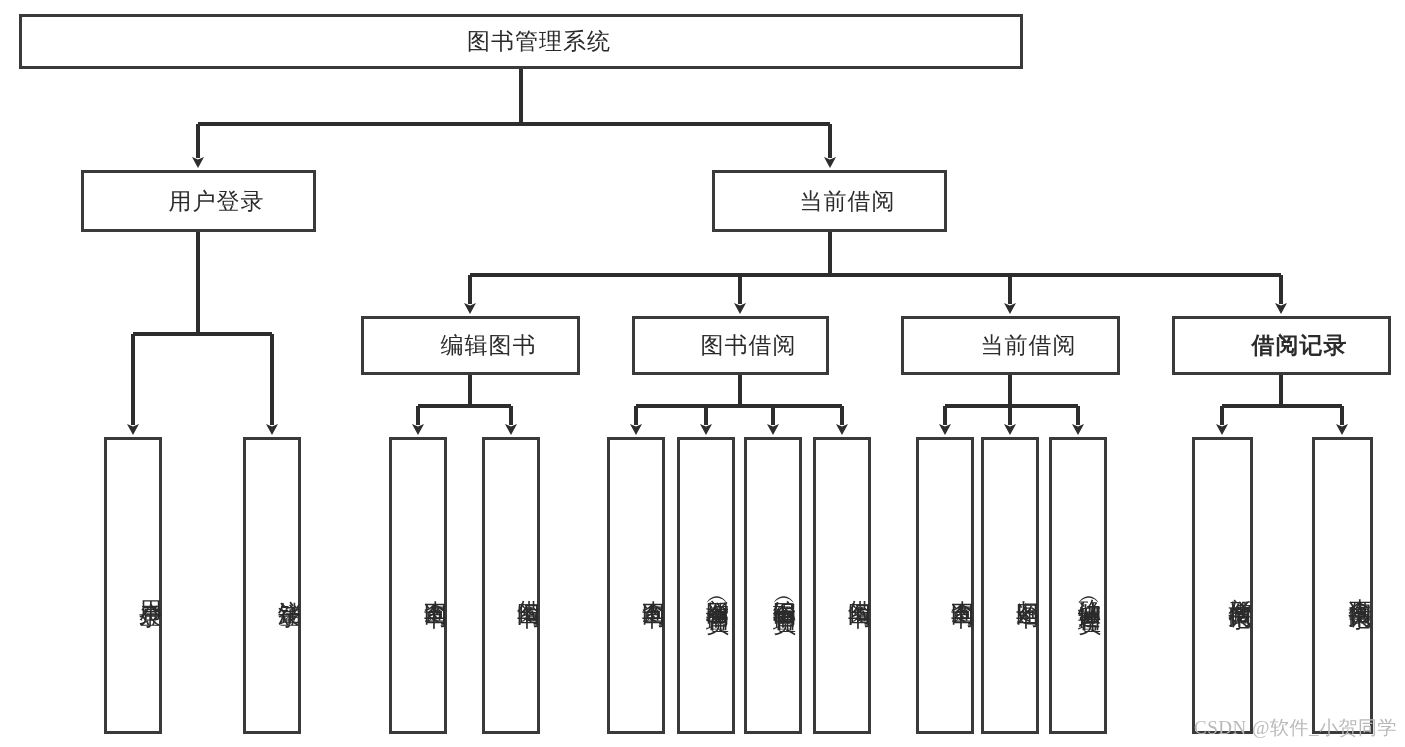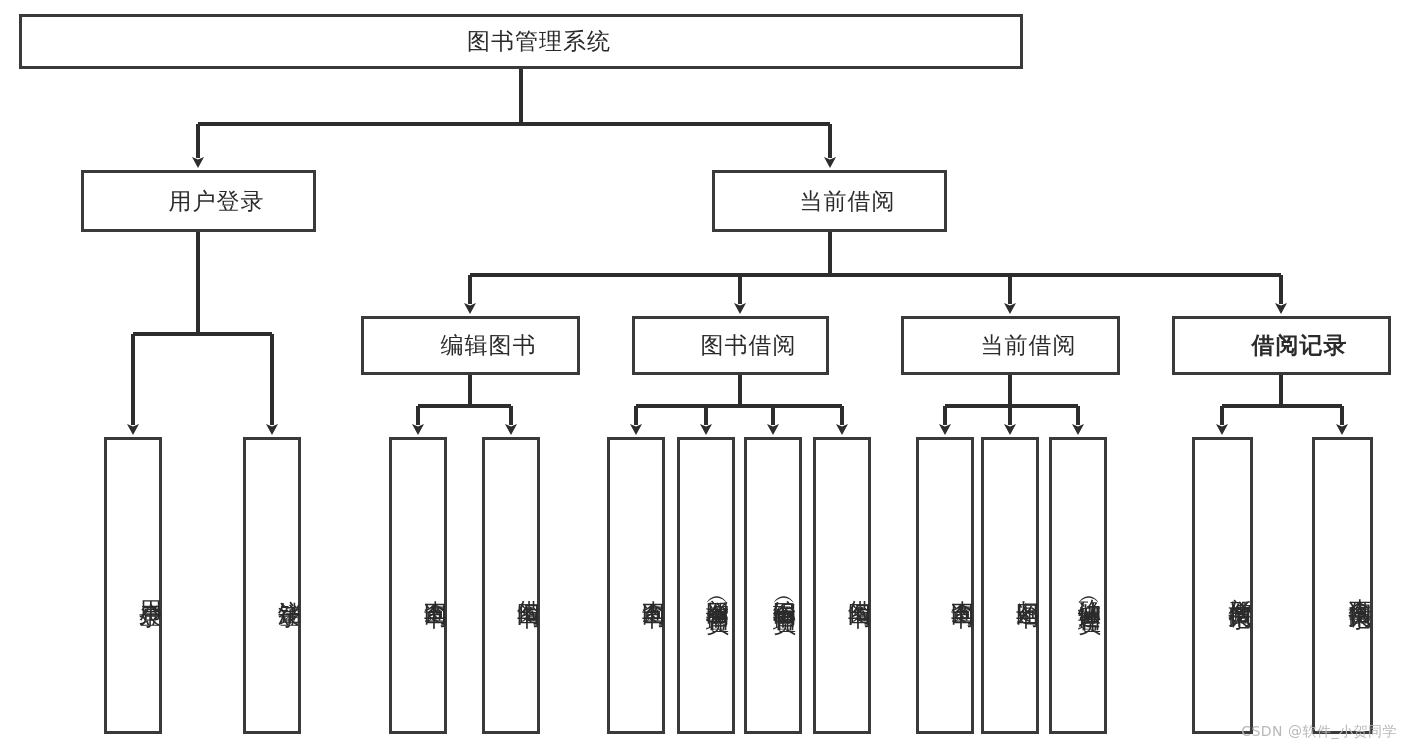--- a/index.html
+++ b/index.html
@@ -60,25 +60,26 @@
     left: 0;
     top: 0;
     width: 1405px;
     height: 747px;
     z-index: 1;
   }
   .watermark {
     position: absolute;
     right: 8px;
     bottom: 6px;
-    font-size: 14px;
+    font-size: 19px;
     color: #b9b9b9;
     letter-spacing: 0.5px;
     z-index: 5;
     white-space: nowrap;
+    font-family: Liberation Serif, serif;
   }
 </style>
 </head>
 <body>
 
 <div id="canvas">
 
   <svg id="wires" viewBox="0 0 1405 747">
     <defs>
       <marker id="arrow" markerWidth="11" markerHeight="12" refX="1" refY="6" orient="auto" markerUnits="userSpaceOnUse">

